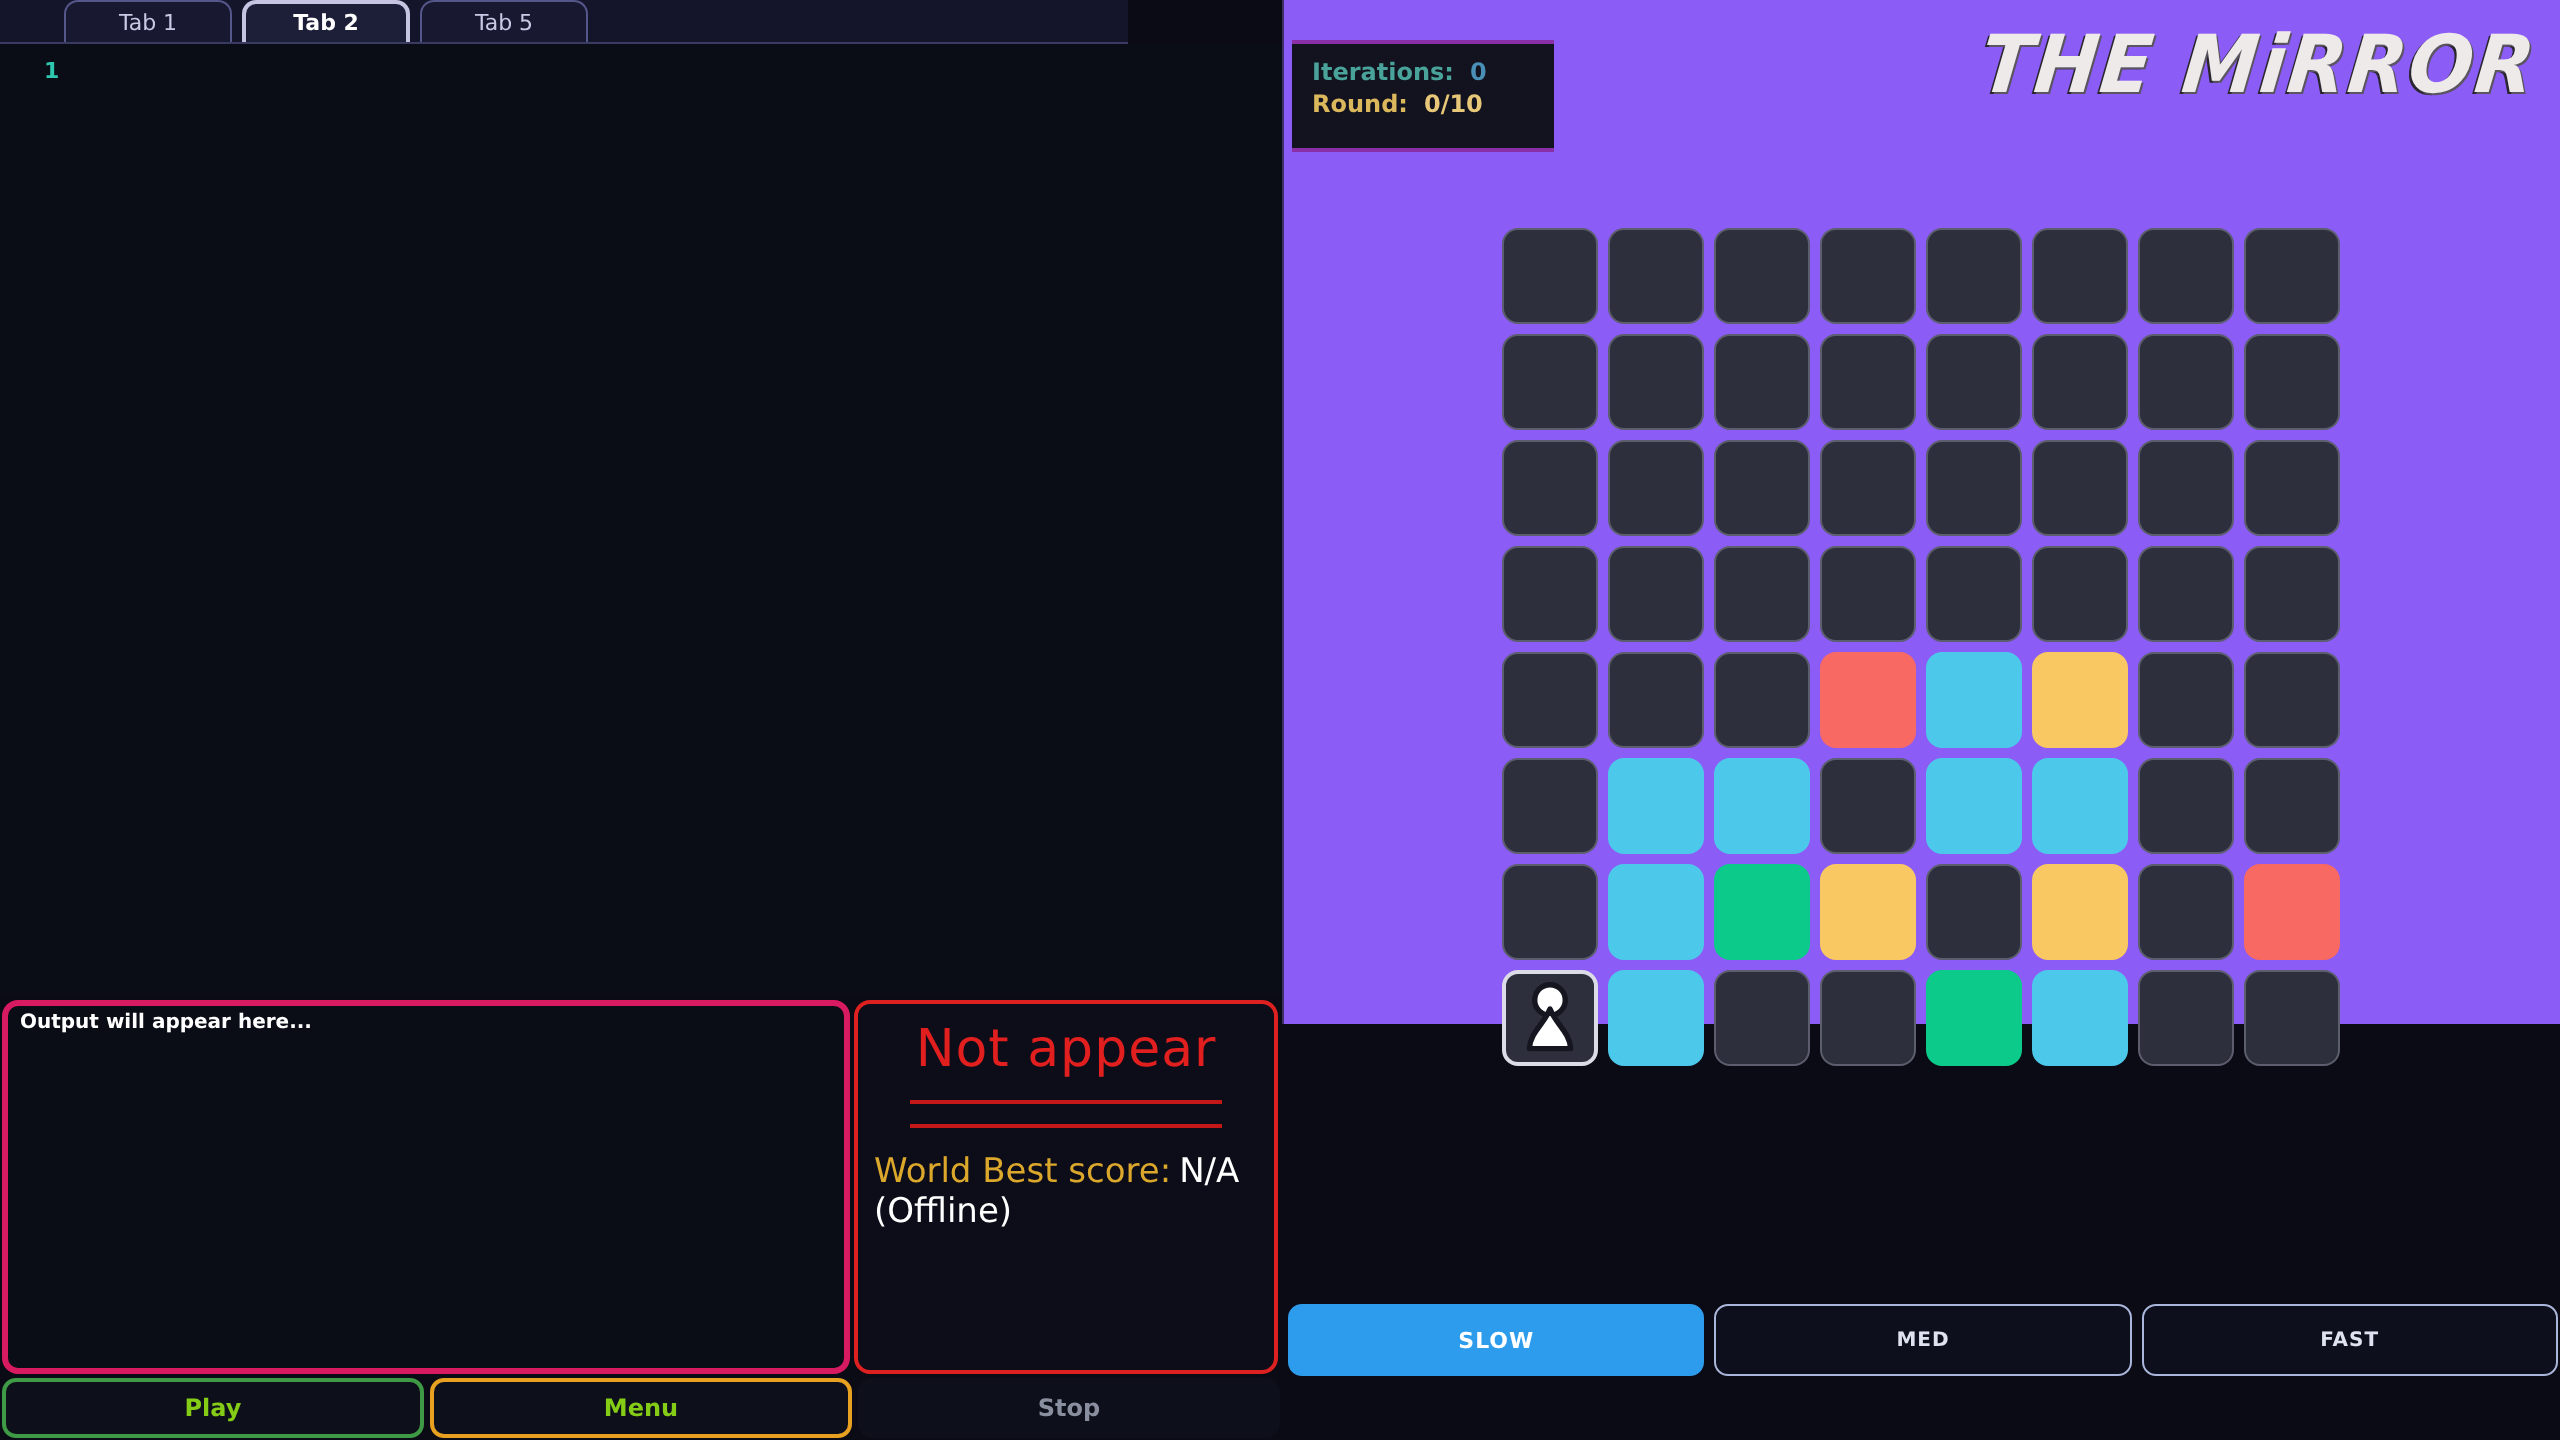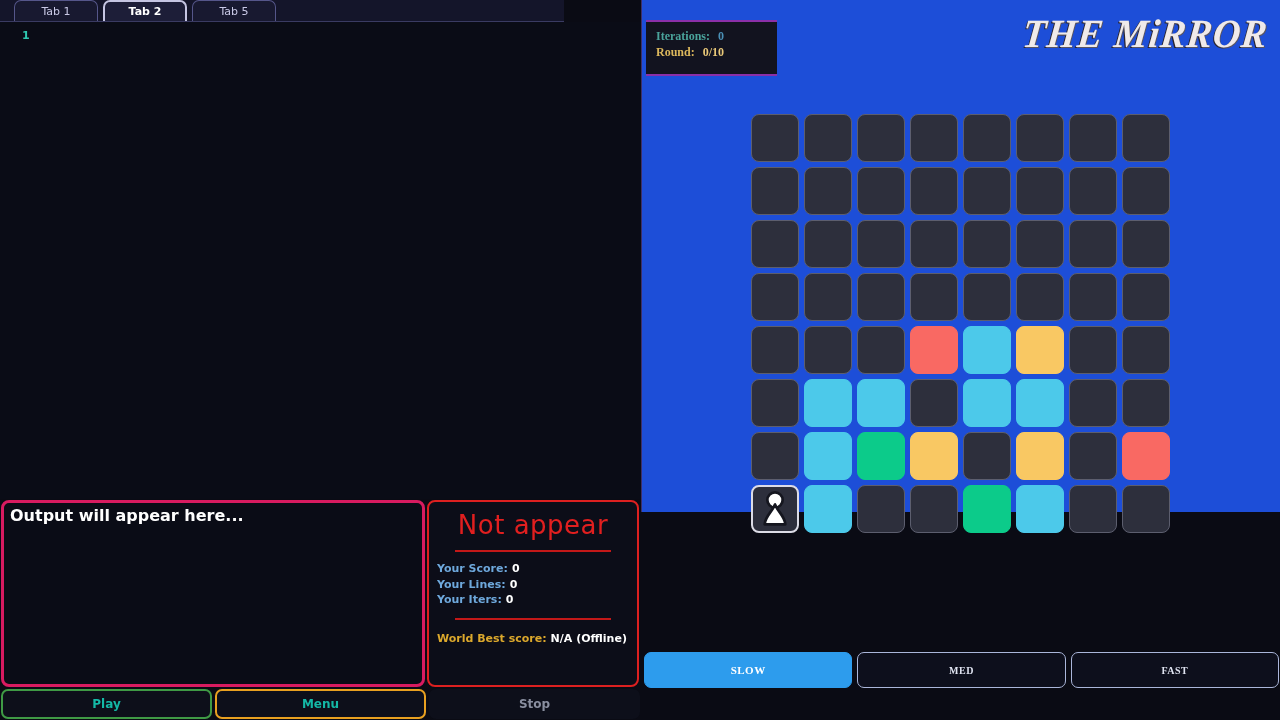--- a/index.html
+++ b/index.html
@@ -7,77 +7,77 @@
   #app {
     position:relative; width:1280px; height:720px; overflow:hidden;
     background:#0a0b14; font-family:"DejaVu Sans","Liberation Sans",sans-serif;
     color:#fff;
   }
 
   
   .tabbar {
     position:absolute; left:0; top:0; width:564px; height:22px;
     background:#14152a; border-bottom:1px solid #3a3b62;
-    display:flex; align-items:flex-end; padding-left:14px; gap:5px;
+    display:flex; align-items:flex-end; padding-left:32px; gap:5px;
   }
   .tab {
     width:84px; height:21px; display:flex; align-items:center; justify-content:center;
     background:#181930; border:1px solid #55568a; border-bottom:none;
     border-radius:7px 7px 0 0; color:#c9c9e6; font-size:11px; cursor:pointer;
   }
   .tab.active { border:2px solid #c5c5e2; border-bottom:none; color:#fff; font-weight:bold; background:#1d1e38; }
 
   
   .editor {
     position:absolute; left:0; top:22px; width:641px; height:477px;
     background:#0a0c16;
   }
   .line-number { color:#2ec8b0; font-size:11px; font-weight:bold; padding:7px 0 0 22px; }
 
   
   .output-panel {
     position:absolute; left:1px; top:500px; width:424px; height:187px;
     background:#0a0c16; border:3px solid #d81b60; border-radius:8px;
-    font-size:16px; font-weight:bold; color:#fff; padding:3px 6px;
+    font-size:10px; font-weight:bold; color:#fff; padding:3px 6px;
   }
 
   
   .results-panel {
     position:absolute; left:427px; top:500px; width:212px; height:187px;
     background:#0c0d18; border:2px solid #dd2020; border-radius:8px;
     overflow:hidden;
   }
   .results-title { color:#e11f1f; font-size:26px; text-align:center; margin-top:8px; font-weight:500; letter-spacing:0.5px; }
   .divider { width:156px; height:2px; background:#c41818; margin:10px auto 0 auto; }
   .stats { margin:9px 0 0 8px; }
   .stat-row { font-size:11px; font-weight:bold; line-height:15.5px; }
   .stat-label { color:#6ea8dc; }
   .stat-value { color:#fff; margin-left:4px; }
-  .world-best { margin:12px 0 0 8px; font-size:11px; font-weight:bold; }
+  .world-best { margin:12px 0 0 8px; font-size:17px; font-weight:normal; }
   .wb-label { color:#dca82c; }
   .wb-value { color:#fff; margin-left:4px; }
 
   
   .btn-row-left {
     position:absolute; left:1px; top:689px; width:639px; height:30px;
     display:flex; gap:3px;
   }
   .ctl-btn {
     flex:1; display:flex; align-items:center; justify-content:center;
-    background:#0d0f1a; border-radius:7px; color:#14b8a6;
+    background:#0d0f1a; border-radius:7px; color:#84cc16;
     font-size:12px; font-weight:bold; cursor:pointer; border:2px solid transparent;
   }
   .btn-play  { border-color:#3f9a45; }
   .btn-stop  { color:#8a8fa0; cursor:default; }
   .btn-menu  { border-color:#e8a020; }
 
   
   .game-panel {
     position:absolute; left:641px; top:0; width:639px; height:512px;
-    background:#1d4ed8; border-left:1px solid #3d2f68;font-family:Liberation Serif, serif;
+    background:#8b5cf6; border-left:1px solid #3d2f68;
   }
   .iter-box {
     position:absolute; left:4px; top:20px; width:131px; height:56px;
     background:#12131f; border-top:2px solid #8b2fa8; border-bottom:2px solid #8b2fa8;
     padding:6px 0 0 10px; font-size:12px; font-weight:bold;
   }
   .iter-row { line-height:16px; white-space:nowrap; }
   .iter-label { color:#4aa39b; }
   .iter-value { color:#4a8fb5; margin-left:8px; }
   .round-label { color:#dcb85c; }
@@ -131,31 +131,20 @@
     <div class="line-number">1</div>
   </div>
 
   <div class="output-panel">
     <span>Output will appear here...</span>
   </div>
 
   <div class="results-panel">
     <div class="results-title">Not appear</div>
     <div class="divider"></div>
-    <div class="stats">
-      <div class="stat-row">
-        <span class="stat-label">Your Score:</span><span class="stat-value">0</span>
-      </div>
-      <div class="stat-row">
-        <span class="stat-label">Your Lines:</span><span class="stat-value">0</span>
-      </div>
-      <div class="stat-row">
-        <span class="stat-label">Your Iters:</span><span class="stat-value">0</span>
-      </div>
-    </div>
     <div class="divider"></div>
     <div class="world-best">
       <span class="wb-label">World Best score:</span><span class="wb-value">N/A (Offline)</span>
     </div>
   </div>
 
   <div class="btn-row-left">
     <div class="ctl-btn btn-play">Play</div>
     <div class="ctl-btn btn-menu">Menu</div>
     <div class="ctl-btn btn-stop">Stop</div>

